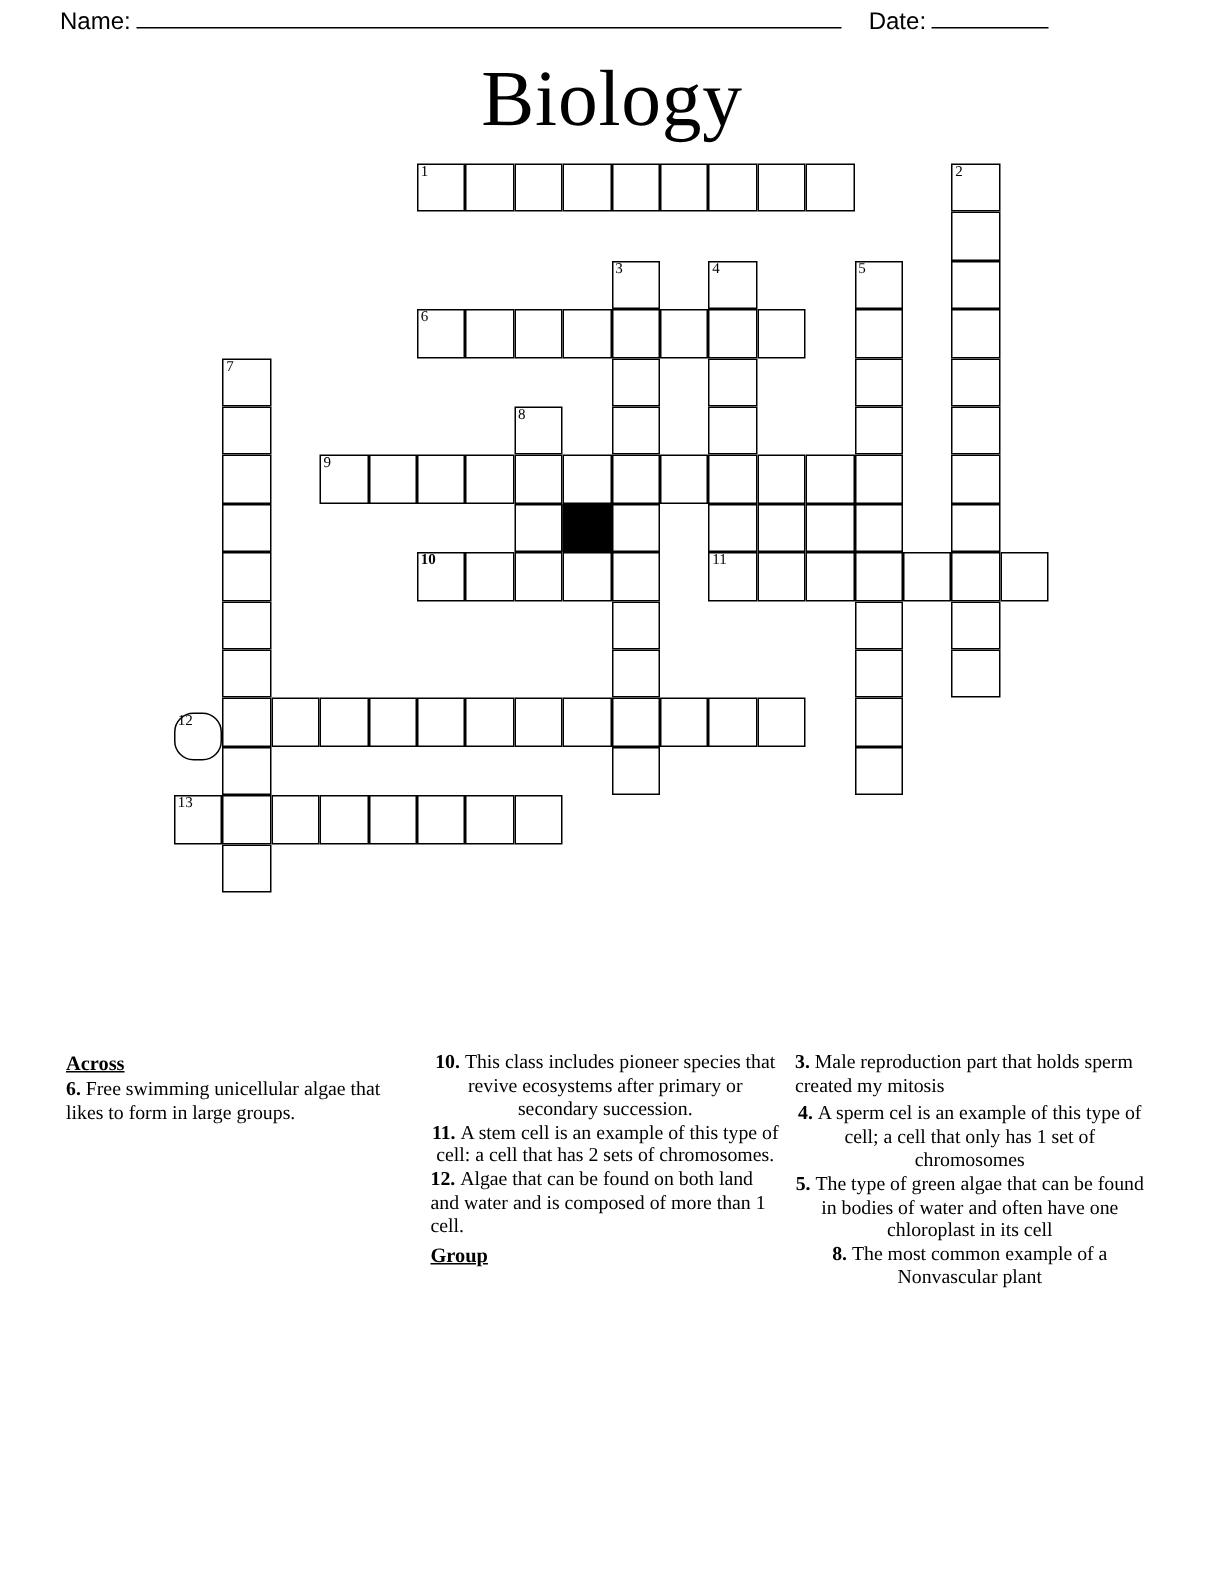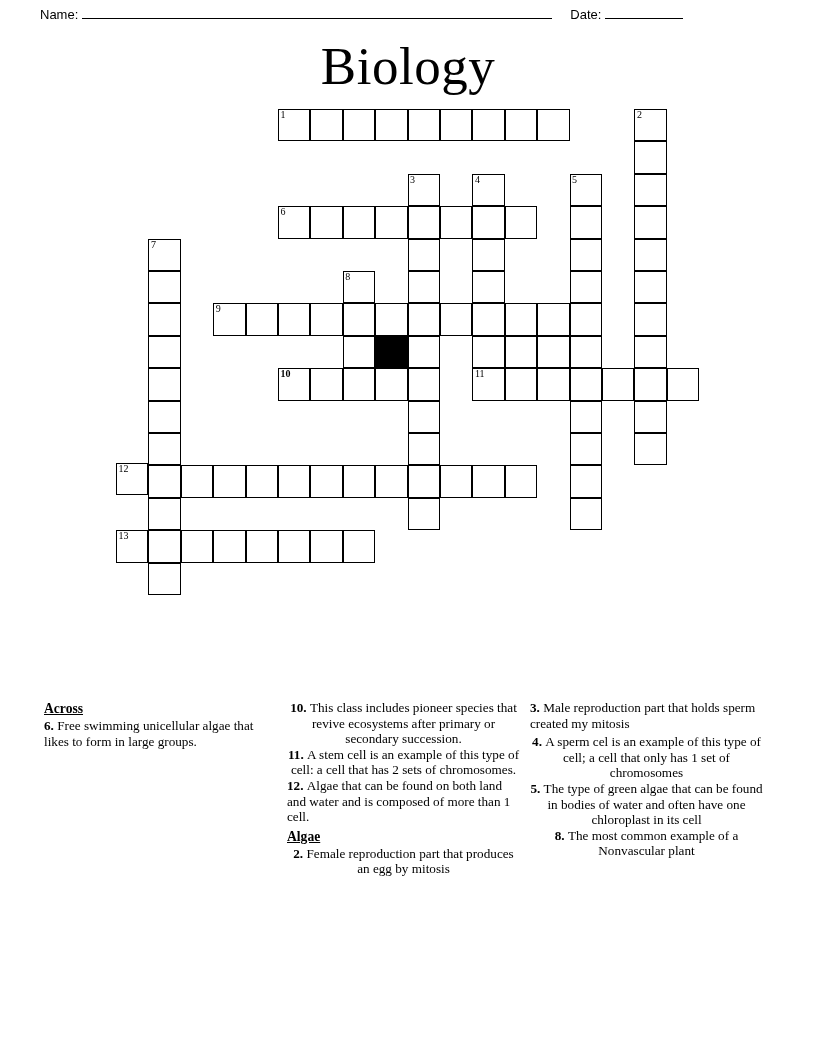--- a/index.html
+++ b/index.html
@@ -21,21 +21,21 @@
     position: absolute;
     left: 0;
     top: 0;
     width: 816px;
     height: 26px;
     display: flex;
     align-items: baseline;
     padding: 4px 40px 0 40px;
     box-sizing: border-box;
     font-family: "Liberation Sans", sans-serif;
-    font-size: 13px;
+    font-size: 16px;
   }
   .field-label {
     white-space: nowrap;
   }
   .rule {
     border-bottom: 1px solid #000;
     height: 14px;
     margin-left: 4px;
     margin-right: 4px;
   }
@@ -228,21 +228,21 @@
     <div class="cell" style="left: 634.4px; top: 368.2px;"></div>
     <div class="cell" style="left: 666.8px; top: 368.2px;"></div>
     <div class="cell" style="left: 148.4px; top: 400.6px;"></div>
     <div class="cell" style="left: 407.6px; top: 400.6px;"></div>
     <div class="cell" style="left: 569.6px; top: 400.6px;"></div>
     <div class="cell" style="left: 634.4px; top: 400.6px;"></div>
     <div class="cell" style="left: 148.4px; top: 433px;"></div>
     <div class="cell" style="left: 407.6px; top: 433px;"></div>
     <div class="cell" style="left: 569.6px; top: 433px;"></div>
     <div class="cell" style="left: 634.4px; top: 433px;"></div>
-    <div class="cell" style="left: 116px; top: 463px;">
+    <div class="cell" style="left: 116px; top: 475px; border-radius: 13px;">
       <span class="num">12</span>
     </div>
     <div class="cell" style="left: 148.4px; top: 465.4px;"></div>
     <div class="cell" style="left: 180.8px; top: 465.4px;"></div>
     <div class="cell" style="left: 213.2px; top: 465.4px;"></div>
     <div class="cell" style="left: 245.6px; top: 465.4px;"></div>
     <div class="cell" style="left: 278px; top: 465.4px;"></div>
     <div class="cell" style="left: 310.4px; top: 465.4px;"></div>
     <div class="cell" style="left: 342.8px; top: 465.4px;"></div>
     <div class="cell" style="left: 375.2px; top: 465.4px;"></div>
@@ -269,22 +269,21 @@
 
 <div id="clues">
   <div class="clue-col" id="clue-col-1">
       <div class="section-head">Across</div>
       <div class="clue"><span class="cnum">6. </span><span>Free swimming unicellular algae that likes to form in large groups.</span></div>
     </div>
   <div class="clue-col" id="clue-col-2">
       <div class="clue tight"><span class="cnum">10. </span><span>This class includes pioneer species that revive ecosystems after primary or secondary succession.</span></div>
       <div class="clue tight"><span class="cnum">11. </span><span>A stem cell is an example of this type of cell: a cell that has 2 sets of chromosomes.</span></div>
       <div class="clue"><span class="cnum">12. </span><span>Algae that can be found on both land and water and is composed of more than 1 cell.</span></div>
-      <div class="section-head">Algae</div>
-      <div class="clue tight"><span class="cnum">2. </span><span>Female reproduction part that produces an egg by mitosis</span></div>
+      <div class="section-head">Group</div>
     </div>
   <div class="clue-col" id="clue-col-3">
       <div class="clue"><span class="cnum">3. </span><span>Male reproduction part that holds sperm created my mitosis</span></div>
       <div class="clue tight"><span class="cnum">4. </span><span>A sperm cel is an example of this type of cell; a cell that only has 1 set of chromosomes</span></div>
       <div class="clue tight"><span class="cnum">5. </span><span>The type of green algae that can be found in bodies of water and often have one chloroplast in its cell</span></div>
       <div class="clue tight"><span class="cnum">8. </span><span>The most common example of a Nonvascular plant</span></div>
     </div>
 </div>
 
 </body></html>

